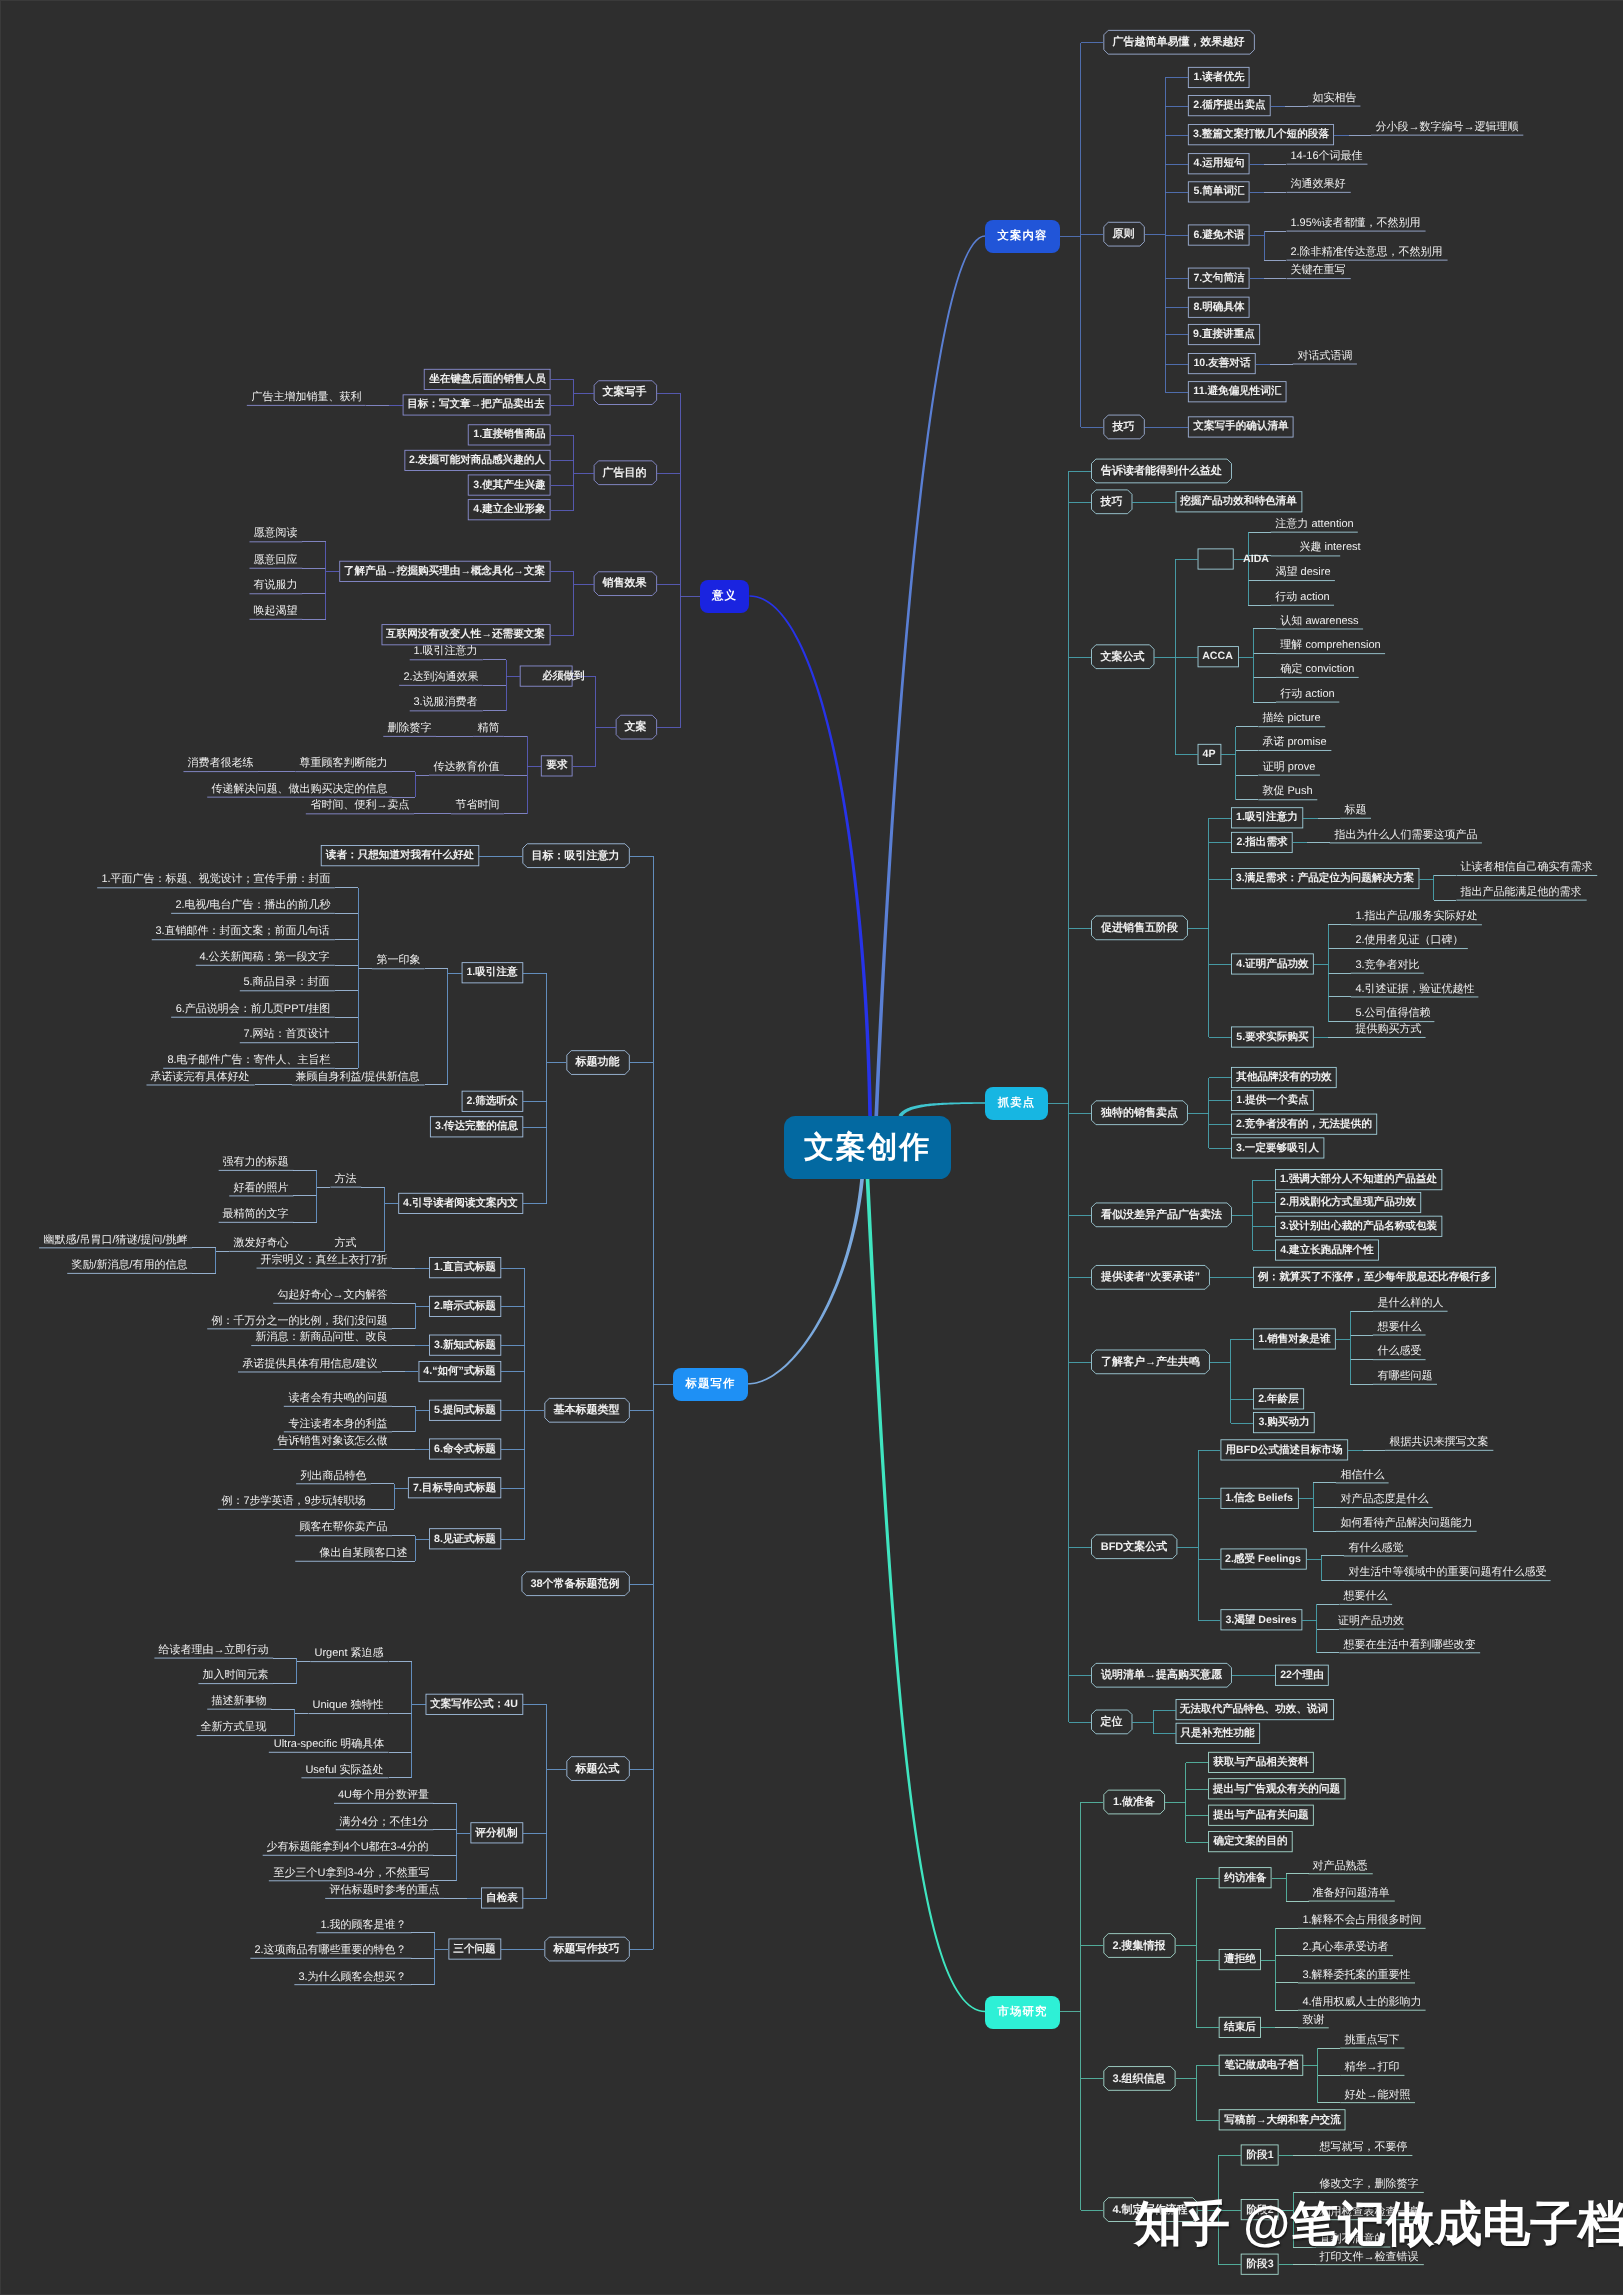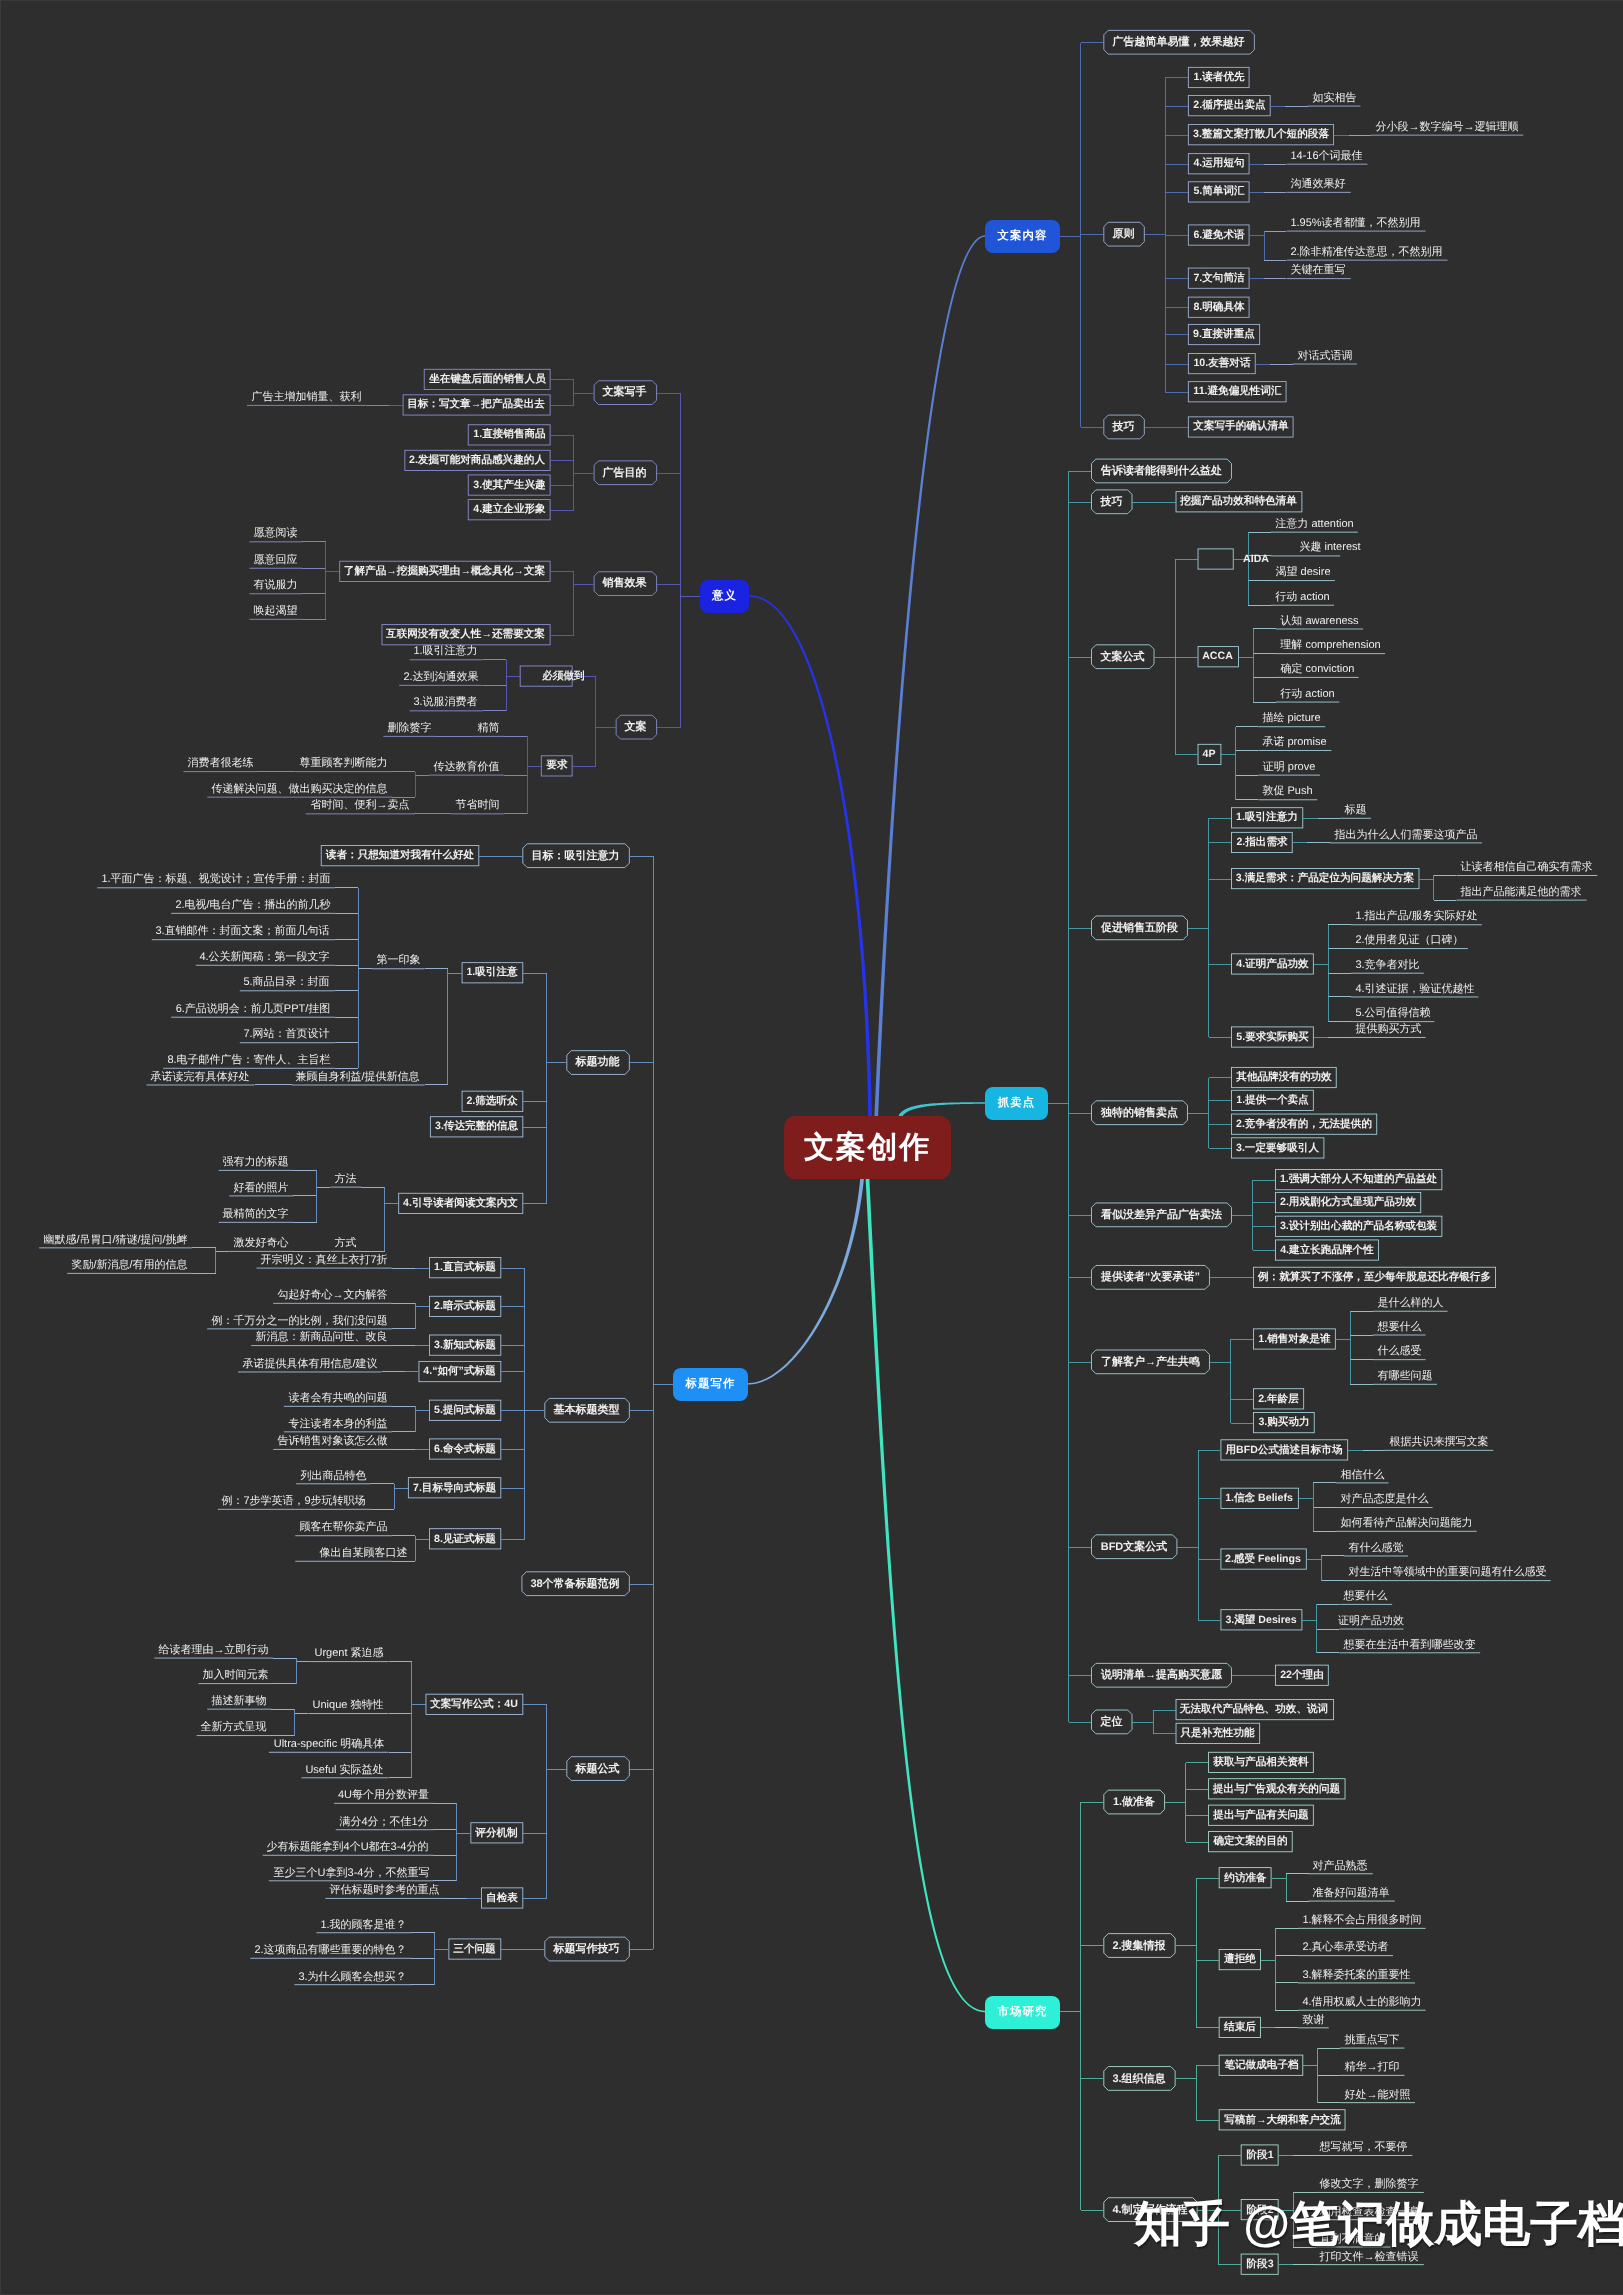--- a/index.html
+++ b/index.html
@@ -3,21 +3,21 @@
 <meta charset="utf-8">
 <style>
   html,body{margin:0;padding:0;background:#2e2e2e;}
   body{width:1624px;height:2295px;overflow:hidden;
        font-family:"Liberation Sans","DejaVu Sans",sans-serif;
        -webkit-font-smoothing:antialiased;text-rendering:geometricPrecision;}
   #stage{position:relative;width:1624px;height:2295px;background:#2e2e2e;overflow:hidden;}
   svg#links{position:absolute;left:0;top:0;width:1624px;height:2295px;}
   .node{position:absolute;box-sizing:border-box;white-space:nowrap;color:#efefef;
         display:flex;align-items:center;justify-content:center;line-height:1;}
-  .n-root{background:#7f1d1d;border-radius:11.4px;font-size:30px;font-weight:700;
+  .n-root{background:#0369a1;border-radius:11.4px;font-size:30px;font-weight:700;
         letter-spacing:1.8px;color:#ffffff;}
   .n-l1{border-radius:8px;font-size:11.4px;font-weight:700;color:#ffffff;letter-spacing:1.1px;}
   .n-oct{font-size:11px;font-weight:700;}
   .n-box{font-size:10.6px;font-weight:700;}
   .n-leaf{font-size:11px;align-items:flex-end;padding-bottom:2.6px;}
   .wm{position:absolute;color:#ffffff;font-weight:700;font-size:48px;white-space:nowrap;
       letter-spacing:0px;line-height:1;text-shadow:0.9px 1.8px 1.8px rgba(0,0,0,.45);}
   #frame{position:absolute;left:0;top:0;width:1624px;height:2295px;
       box-sizing:border-box;border:0.9px solid #3a3a3a;pointer-events:none;}
 </style>

